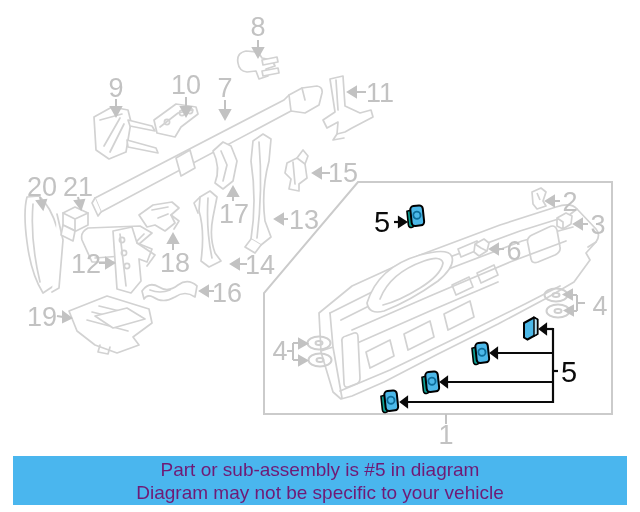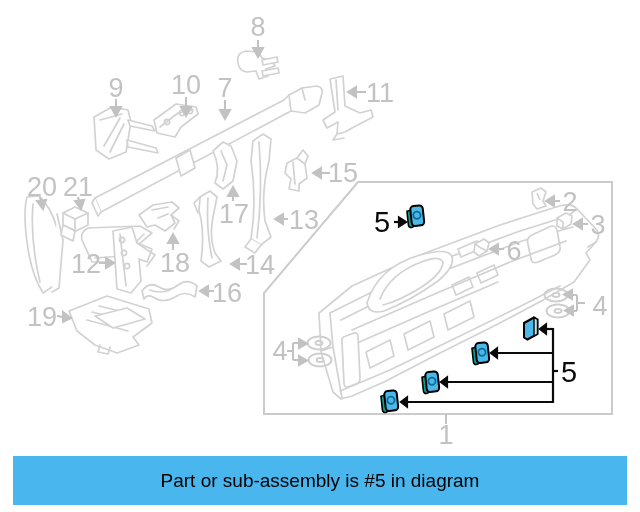--- a/index.html
+++ b/index.html
@@ -5,21 +5,21 @@
   html,body{margin:0;padding:0;background:#ffffff;}
   .stage{
     position:relative;width:640px;height:512px;background:#ffffff;overflow:hidden;
     font-family:"Liberation Sans", sans-serif;
   }
   .stage svg{position:absolute;left:0;top:0;}
   .gray-label{font-family:"Liberation Sans",sans-serif;font-size:27px;fill:#c2c2c2;}
   .black-label{font-family:"Liberation Sans",sans-serif;font-size:29px;fill:#0a0a0a;}
   .banner{
     position:absolute;left:13px;top:456px;width:614px;height:49px;
-    background:#4ab6ee;color:#000000;
+    background:#4ab6ee;color:#701a75;
     display:flex;flex-direction:column;align-items:center;justify-content:center;
     font-size:19px;line-height:23px;white-space:nowrap;
   }
 </style>
 </head>
 <body>
 
 <div class="stage">
 <svg width="640" height="512" viewBox="0 0 640 512">
 
@@ -325,14 +325,15 @@
     </g>
   </g>
   <g text-anchor="middle" dominant-baseline="central">
     <text class="black-label" x="382" y="222">5</text>
     <text class="black-label" x="569" y="372">5</text>
   </g>
 </svg>
 
   <div class="banner">
     <div>Part or sub-assembly is #5 in diagram</div>
+    <div>Diagram may not be specific to your vehicle</div>
   </div>
 </div>
 
 </body></html>

